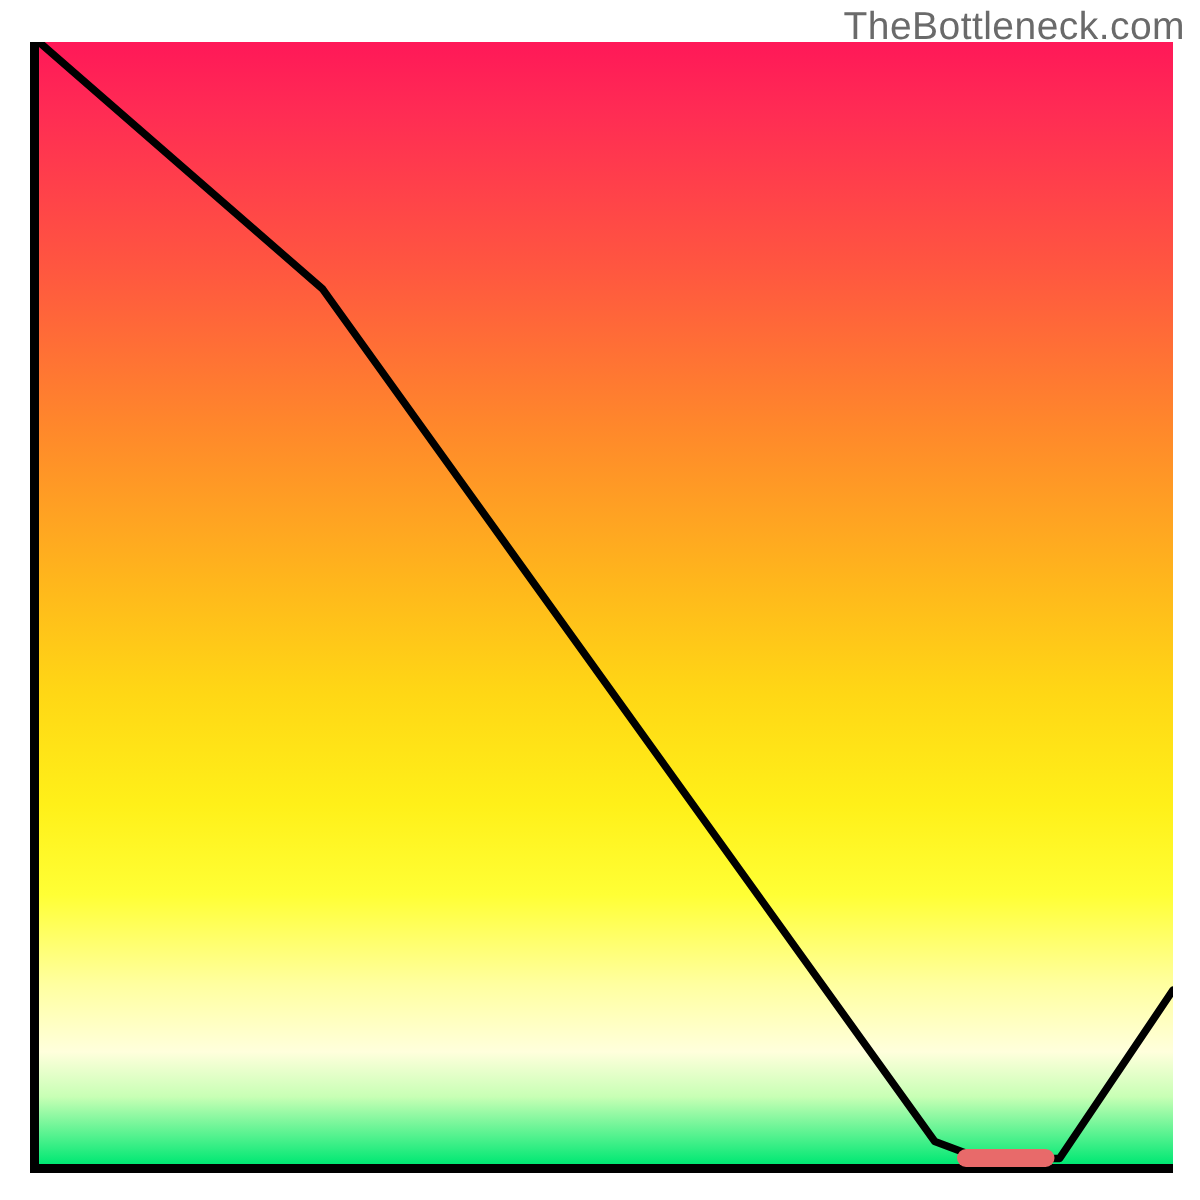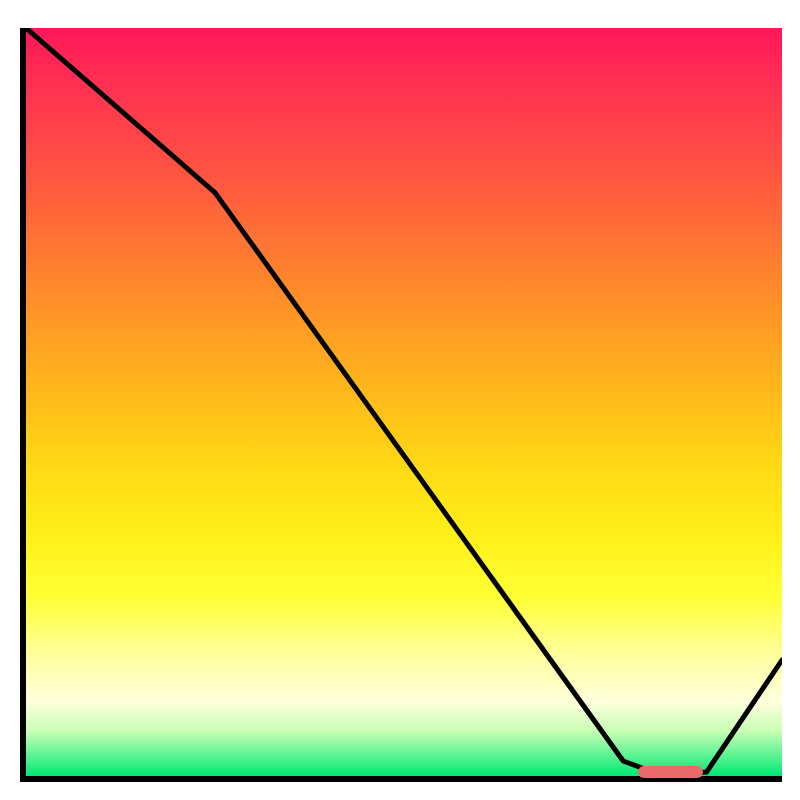--- a/index.html
+++ b/index.html
@@ -69,20 +69,21 @@
     background: #e86a6a;
     border-radius: 6px;
     height: 12px;
   }
 </style>
 </head>
 <body>
 
 <div class="chart-container">
 
+  <div class="watermark">TheBottleneck.com</div>
 
   <div class="plot-area">
     <div class="gradient-bg"></div>
 
     <svg class="curve" viewBox="0 0 756 748" preserveAspectRatio="none">
       <path d="M0.0 0.0 L189.0 164.6 L597.2 733.0 L627.5 744.3 L680.4 744.3 L756.0 632.1" stroke="#000" stroke-width="5" fill="none" stroke-linejoin="round" stroke-linecap="round"></path>
     </svg>
 
     <div class="marker" style="left: 612.36px; width: 64.26px; top: 738.26px; background: rgb(232, 106, 106);"></div>
   </div>

